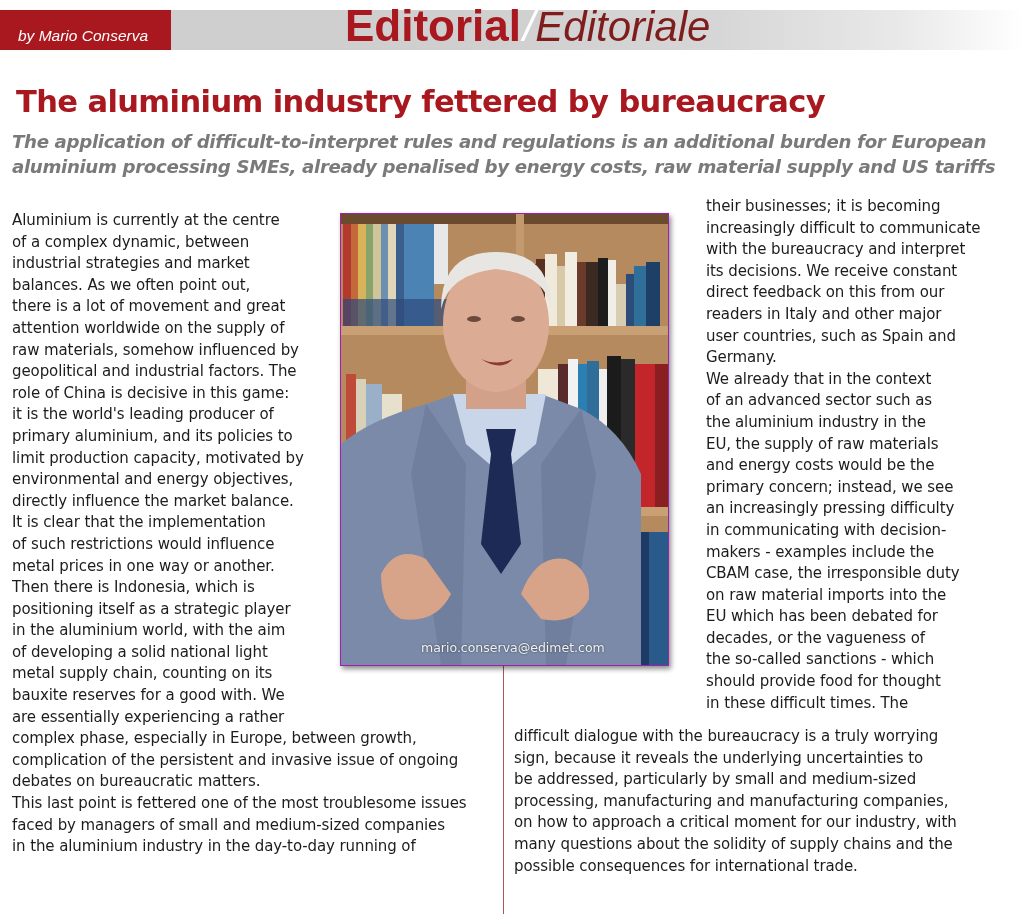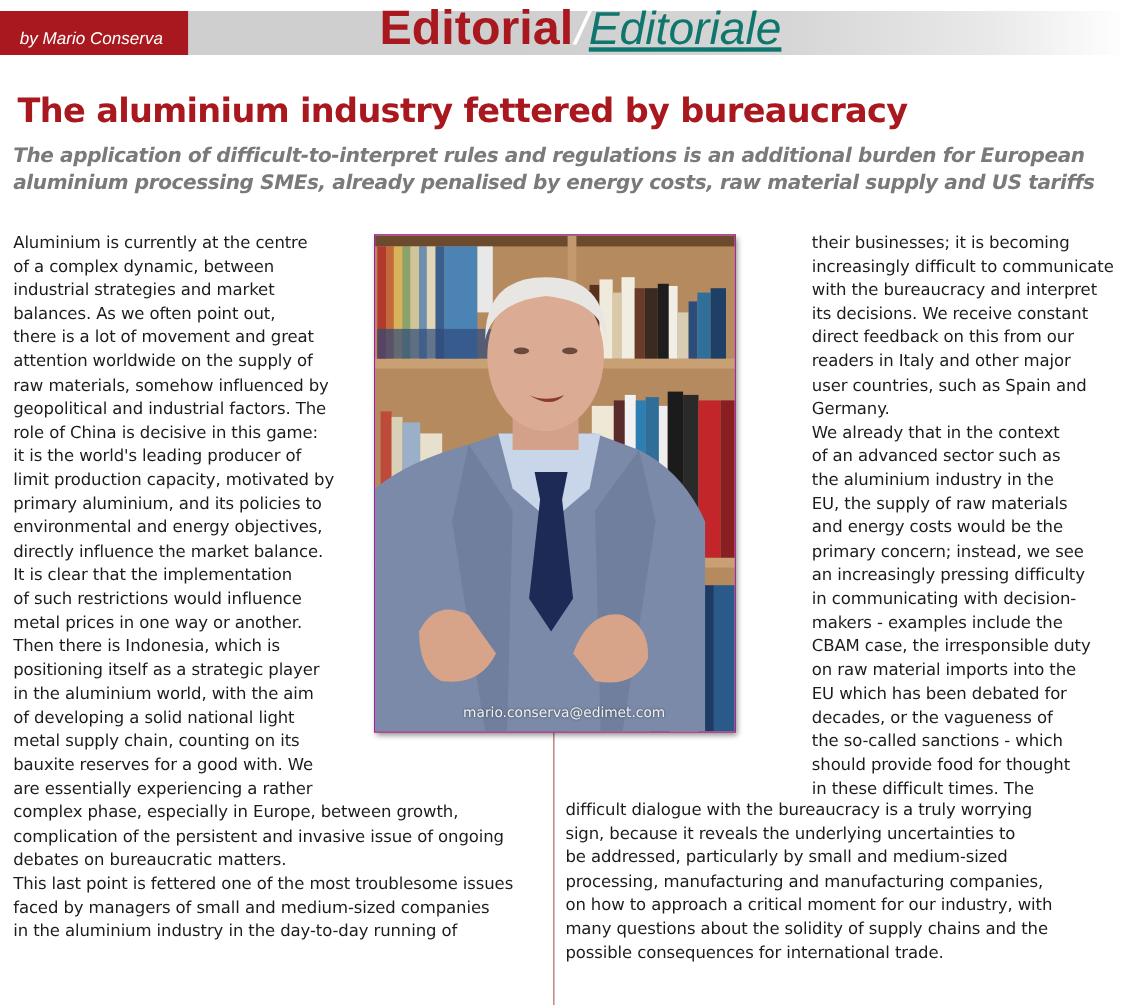--- a/index.html
+++ b/index.html
@@ -5,30 +5,30 @@
     html, body { margin: 0; padding: 0; background: #ffffff; }
     body { width: 1024px; height: 914px; position: relative; overflow: hidden; font-family: "DejaVu Sans", sans-serif; color: #1a1a1a; }
 
     .header-band { position: absolute; left: 0; top: 10px; width: 1024px; height: 40px;
       background: linear-gradient(to right, #cfcfcf 0%, #cfcfcf 45%, #d6d6d6 70%, #e9e9e9 88%, #ffffff 100%); }
     .byline-box { position: absolute; left: 0; top: 10px; width: 171px; height: 40px; background: #a8181e; }
     .byline { position: absolute; left: 18px; top: 27px; font-family: "Liberation Sans", sans-serif; font-style: italic; font-size: 15.5px; color: #ffffff; white-space: nowrap; }
     .section-title { position: absolute; left: 345px; top: 4px; white-space: nowrap; line-height: 1; }
     .section-en { font-family: "Liberation Sans", sans-serif; font-weight: bold; font-size: 44px; color: #a8181e; }
     .section-sep { font-family: "Liberation Sans", sans-serif; font-style: italic; font-size: 44px; color: #ffffff; margin-left: 2px; }
-    .section-it { font-family: "Liberation Sans", sans-serif; font-style: italic; font-size: 42px; color: #0f766e; text-decoration: underline; }
+    .section-it { font-family: "Liberation Sans", sans-serif; font-style: italic; font-size: 42px; color: #7f1d1d; }
 
     .headline { position: absolute; left: 12px; top: 80px; font-family: "DejaVu Sans", sans-serif; font-weight: bold; font-size: 30.5px; color: #a8181e; letter-spacing: -0.6px; white-space: nowrap; }
     .subhead { position: absolute; left: 12px; top: 129px; width: 1000px; font-family: "DejaVu Sans", sans-serif; font-weight: bold; font-style: italic; font-size: 18.2px; line-height: 25px; color: #7a7a7a; letter-spacing: -0.35px; }
     .subhead span { display: block; white-space: nowrap; }
 
     .col { position: absolute; font-family: "DejaVu Sans", sans-serif; font-size: 15px; line-height: 21.6px; color: #1c1c1c; letter-spacing: -0.1px; }
     .col .line { display: block; white-space: nowrap; height: 21.6px; }
     .col-left { left: 12px; top: 210px; }
-    .col-right-top { left: 706px; top: 210px; margin-left: 32px; }
+    .col-right-top { left: 706px; top: 196px; }
     .col-right-bottom { left: 514px; top: 726px; }
 
     .divider { position: absolute; left: 503px; top: 666px; width: 1px; height: 248px; background: #a8575b; }
 
     .photo { position: absolute; left: 340px; top: 213px; width: 327px; height: 451px; border: 1px solid #a21caf; box-shadow: 2px 3px 5px rgba(0,0,0,0.45); overflow: hidden; background: #b98f64; }
     .photo svg { display: block; }
     .photo-caption { position: absolute; left: 80px; top: 426px; font-family: "DejaVu Sans", sans-serif; font-size: 12.5px; color: #f2f2f2; white-space: nowrap; text-shadow: 0 0 2px rgba(0,0,0,0.6); }
   </style>
 </head>
 <body>
@@ -50,22 +50,22 @@
     <span class="line">Aluminium is currently at the centre</span>
     <span class="line">of a complex dynamic, between</span>
     <span class="line">industrial strategies and market</span>
     <span class="line">balances. As we often point out,</span>
     <span class="line">there is a lot of movement and great</span>
     <span class="line">attention worldwide on the supply of</span>
     <span class="line">raw materials, somehow influenced by</span>
     <span class="line">geopolitical and industrial factors. The</span>
     <span class="line">role of China is decisive in this game:</span>
     <span class="line">it is the world's leading producer of</span>
+    <span class="line">primary aluminium, and its policies to</span>
     <span class="line">limit production capacity, motivated by</span>
-    <span class="line">primary aluminium, and its policies to</span>
     <span class="line">environmental and energy objectives,</span>
     <span class="line">directly influence the market balance.</span>
     <span class="line">It is clear that the implementation</span>
     <span class="line">of such restrictions would influence</span>
     <span class="line">metal prices in one way or another.</span>
     <span class="line">Then there is Indonesia, which is</span>
     <span class="line">positioning itself as a strategic player</span>
     <span class="line">in the aluminium world, with the aim</span>
     <span class="line">of developing a solid national light</span>
     <span class="line">metal supply chain, counting on its</span>

